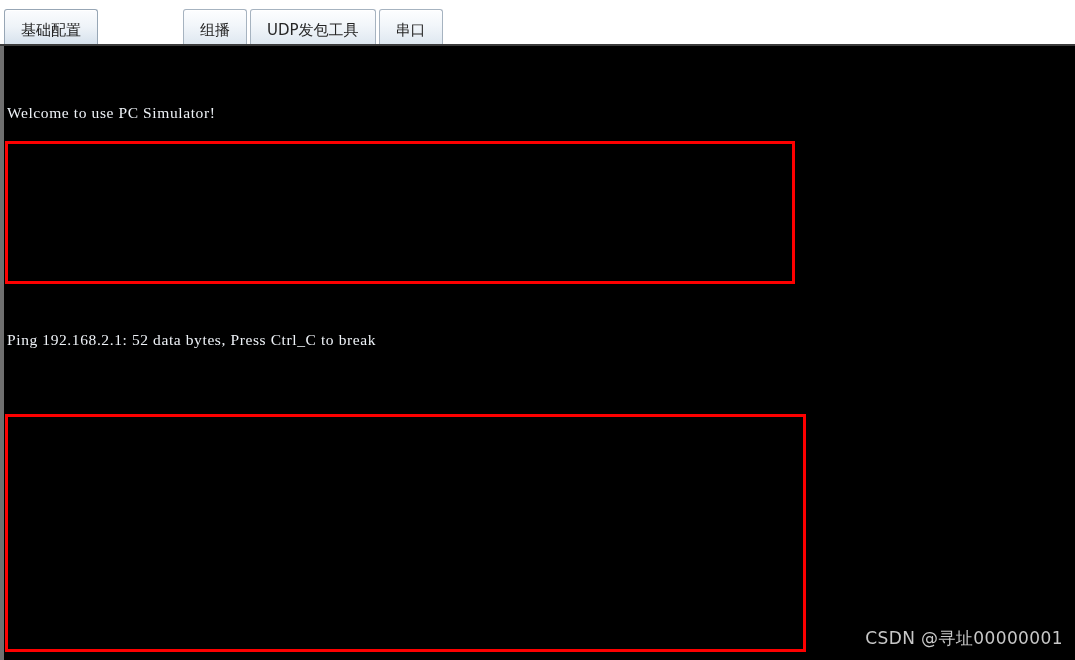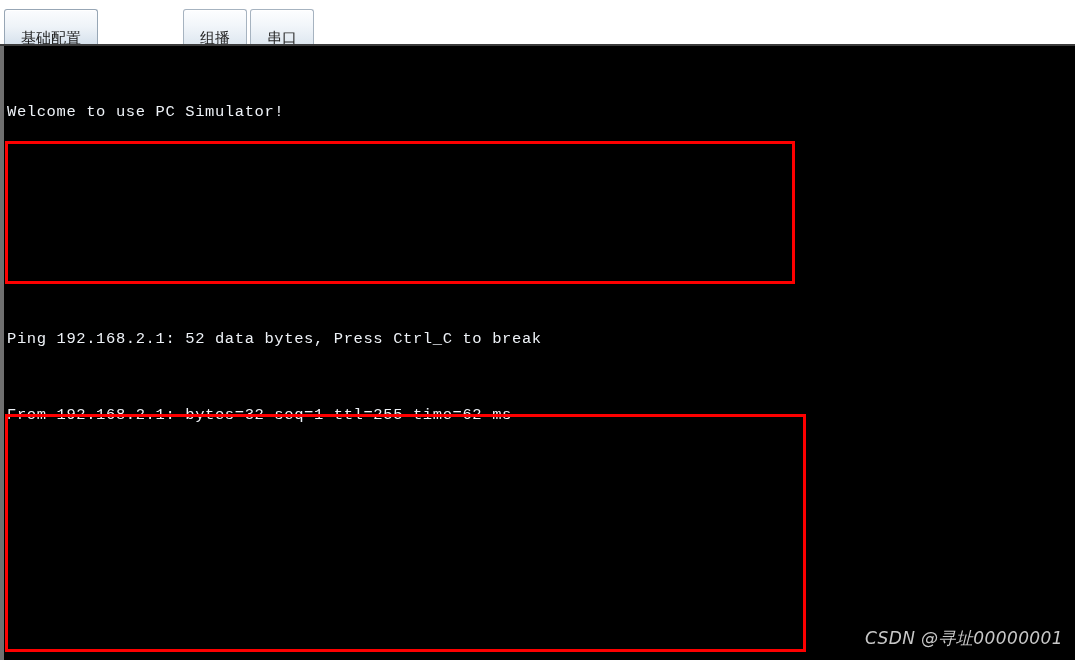--- a/index.html
+++ b/index.html
@@ -47,21 +47,21 @@
     border: 1px solid #a6b3c0;
     border-bottom: none;
     border-radius: 3px 3px 0 0;
     background: linear-gradient(to bottom, #fdfeff 0%, #f2f6fa 45%, #dfe8f1 100%);
     color: #262626;
     font-family: "DejaVu Sans", sans-serif;
     font-size: 15px;
     line-height: 33px;
     text-align: center;
     margin-right: 3px;
-    padding: 12px 16px;
+    padding: 4px 16px;
     white-space: nowrap;
     cursor: default;
     box-shadow: inset 0 1px 0 #ffffff;
   }
 
   .tab.active {
     background: linear-gradient(to bottom, #fbfcfe 0%, #eef3f8 50%, #d7e2ed 100%);
     color: #1a1a1a;
     border-color: #97a6b5;
   }
@@ -98,21 +98,21 @@
     height: 100%;
     background: #6f6f6f;
   }
 
   .term-lines {
     position: absolute;
     left: 4px;
     top: 0;
     right: 0;
     bottom: 0;
-    font-family: Liberation Mono, monospace;
+    font-family: Liberation Serif, serif;
     font-size: 15.5px;
     line-height: 25.2px;
     color: #eef2f7;
     white-space: pre;
     letter-spacing: 0.6px;
     padding-top: 4px;
   }
 
   .term-line {
     height: 25.2px;
@@ -151,44 +151,43 @@
   .watermark {
     position: absolute;
     right: 12px;
     bottom: 10px;
     color: #d9d9d9;
     font-family: "DejaVu Sans", sans-serif;
     font-size: 17px;
     letter-spacing: 0.4px;
     white-space: nowrap;
     opacity: 0.92;
-    font-style: italic;
   }
 </style>
 </head>
 <body>
 
 <div class="app-window">
 
   <div class="tab-strip">
     <div class="tab active">基础配置</div>
     <div class="tab inactive-dim">命令行</div>
     <div class="tab">组播</div>
+    <div class="tab">UDP发包工具</div>
     <div class="tab">串口</div>
     <div class="tab-sep"></div>
   </div>
 
   <div class="terminal">
     <div class="terminal-gutter"></div>
     <div class="term-lines">
       <div class="term-line">Welcome to use PC Simulator!</div>
       <div class="term-line blank"></div>
       <div class="term-line blank"></div>
       <div class="term-line">Ping 192.168.2.1: 52 data bytes, Press Ctrl_C to break</div>
-      <div class="term-line">From 192.168.2.1: bytes=32 seq=1 ttl=255 time=62 ms</div>
       <div class="term-line blank"></div>
       
       
       
       
       
       
       
       
       

